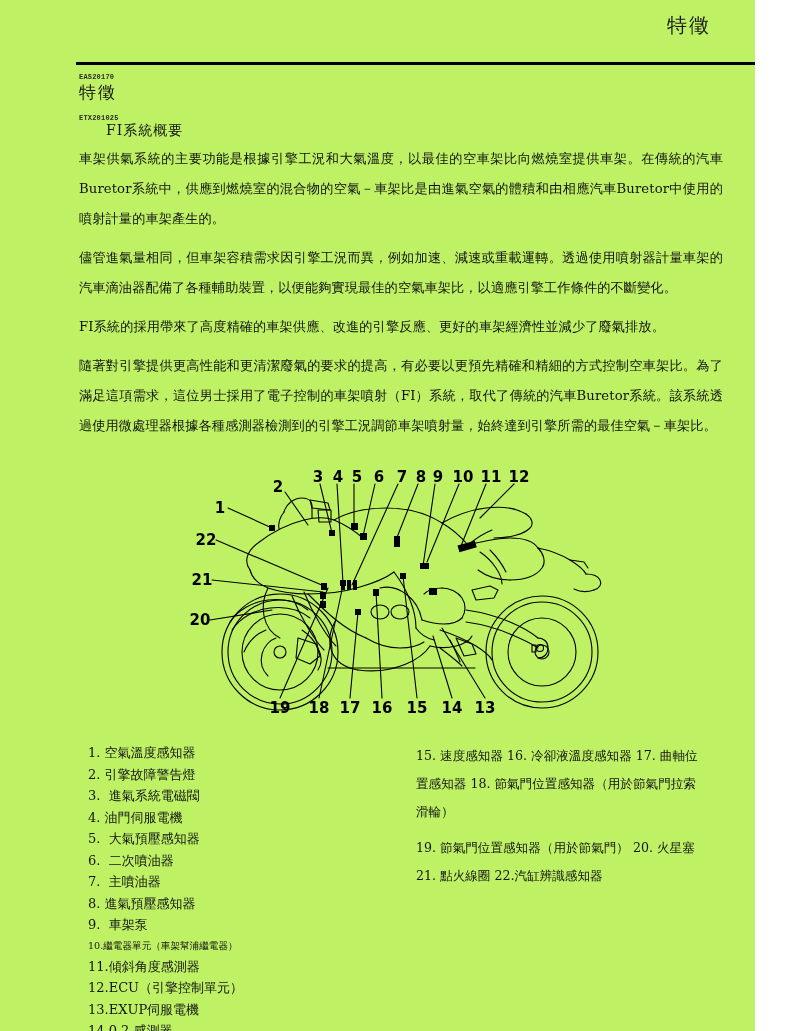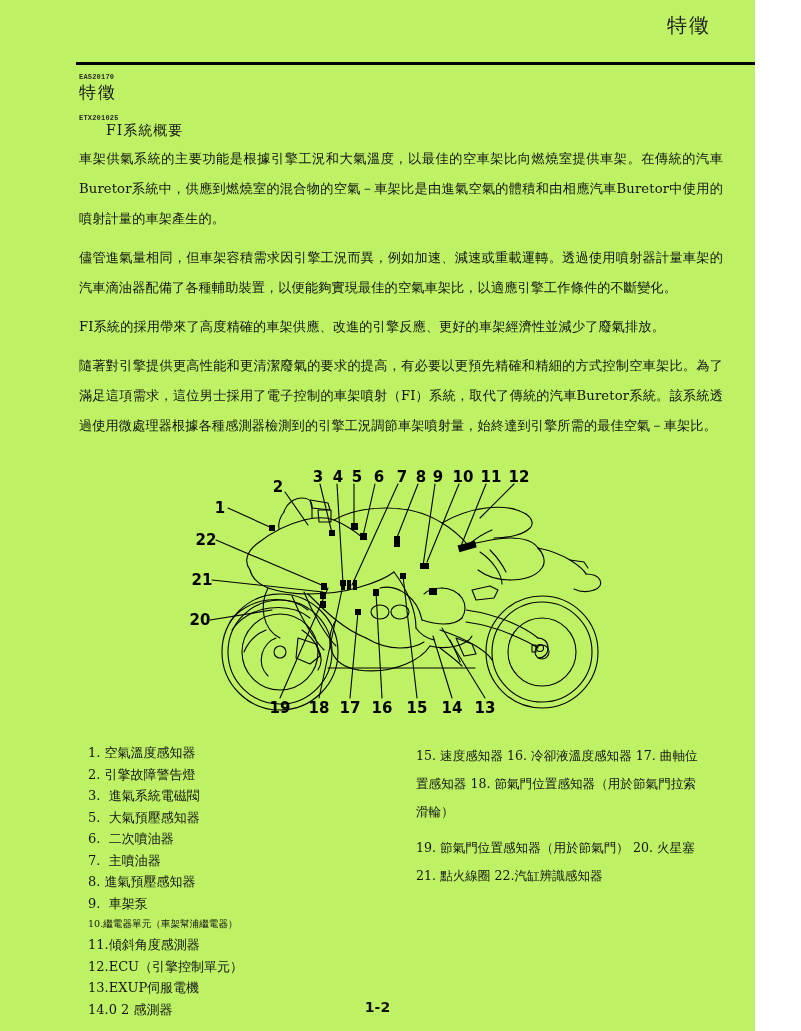--- a/index.html
+++ b/index.html
@@ -328,32 +328,32 @@
         <text x="272" y="243" text-anchor="middle">14</text>
         <text x="305" y="243" text-anchor="middle">13</text>
       </g>
     </svg>
   </div>
 
   <div id="legend-left">
     <div class="legend-item">1. 空氣溫度感知器</div>
     <div class="legend-item">2. 引擎故障警告燈</div>
     <div class="legend-item">3.  進氣系統電磁閥</div>
+    <div class="legend-item">4. 油門伺服電機</div>
     <div class="legend-item">5.  大氣預壓感知器</div>
     <div class="legend-item">6.  二次噴油器</div>
     <div class="legend-item">7.  主噴油器</div>
     <div class="legend-item">8. 進氣預壓感知器</div>
     <div class="legend-item">9.  車架泵</div>
     <div class="legend-item small">10.繼電器單元（車架幫浦繼電器）</div>
     <div class="legend-item">11.傾斜角度感測器</div>
     <div class="legend-item">12.ECU（引擎控制單元）</div>
     <div class="legend-item">13.EXUP伺服電機</div>
     <div class="legend-item">14.0 2 感測器</div>
   </div>
 
   <div id="legend-right">
     <p class="legend-para">15. 速度感知器  16. 冷卻液溫度感知器  17. 曲軸位置感知器  18. 節氣門位置感知器（用於節氣門拉索滑輪）</p>
     <p class="legend-para">19. 節氣門位置感知器（用於節氣門）  20. 火星塞  21. 點火線圈  22.汽缸辨識感知器</p>
   </div>
 
-  <div id="footer-page">1-2</div>
 
 </div>
 
 </body></html>

